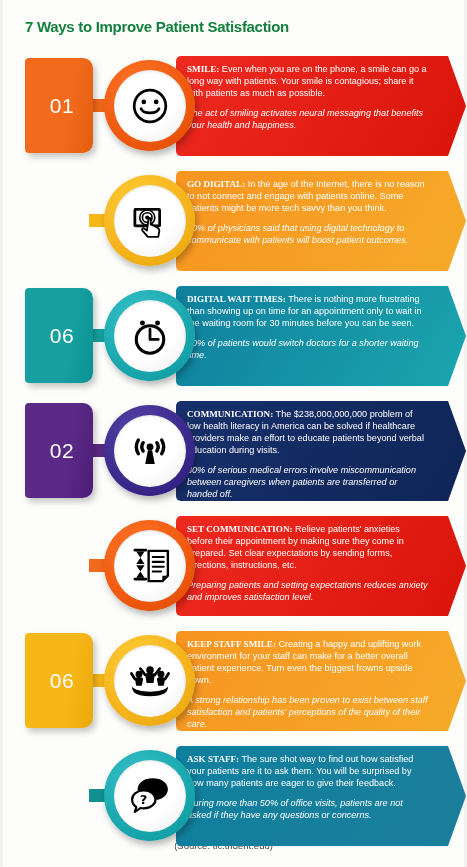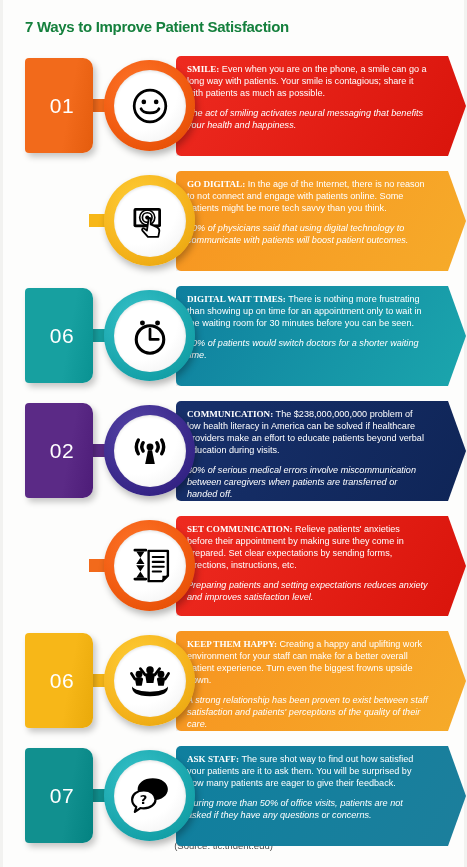--- a/index.html
+++ b/index.html
@@ -268,30 +268,27 @@
                 <path d="M10 29 5 21" stroke="#000" stroke-width="4" stroke-linecap="round"></path>
                 <circle cx="48" cy="22" r="5" fill="#000"></circle>
                 <path d="M42 29c0-4 12-4 12 0l-2 10H44z" fill="#000"></path>
                 <path d="M54 29l5-8" stroke="#000" stroke-width="4" stroke-linecap="round"></path>
                 <path d="M6 40c6 10 46 10 52 0 1 8-6 14-26 14S5 48 6 40z" fill="#000"></path>
               </svg>
             </span>
       </div>
     </div>
     <div class="arrow" style="background:linear-gradient(120deg, #f79420 0%, #f6ab2a 100%)">
-      <p class="p1"><b>KEEP THEM HAPPY:</b><span> Creating a happy and uplifting work environment for your staff can make for a better overall patient experience. Turn even the biggest frowns upside down.</span></p>
+      <p class="p1"><b>KEEP STAFF SMILE:</b><span> Creating a happy and uplifting work environment for your staff can make for a better overall patient experience. Turn even the biggest frowns upside down.</span></p>
       <p class="p2">A strong relationship has been proven to exist between staff satisfaction and patients' perceptions of the quality of their care.</p>
     </div>
       </div>
       <div class="row">
     <div class="connector" style="background:#11908f"></div>
     <div class="connector2" style="background:#0f7f9e"></div>
-    <div class="numblock" style="background:linear-gradient(100deg, #11908f 0%, #11908f 62%, #038281 100%)">
-      <span>07</span>
-    </div>
     <div class="circle" style="background:radial-gradient(circle at 38% 32%, #37c3ca 0%, #1ba7ae 58%, #09959c 100%)">
       <div class="inner">
         <span>
               <svg xmlns="http://www.w3.org/2000/svg" width="44" height="44" viewBox="0 0 64 64">
                 <path d="M36 6c13 0 22 7 22 16s-9 16-22 16c-2 0-4 0-6-.5l-9 6 2-8c-6-3-9-8-9-13C14 13 23 6 36 6z" fill="#000"></path>
                 <path d="M23 24c10 0 17 6 17 13s-7 13-17 13c-2 0-4 0-5-.4l-8 5.4 2-7c-4-2.6-6-6.4-6-11 0-7 7-13 17-13z" fill="#fff" stroke="#000" stroke-width="3.2" stroke-linejoin="round"></path>
                 <text x="22.5" y="43" font-family="DejaVu Sans, sans-serif" font-size="19" font-weight="bold" fill="#000" text-anchor="middle">?</text>
               </svg>
             </span>
       </div>

